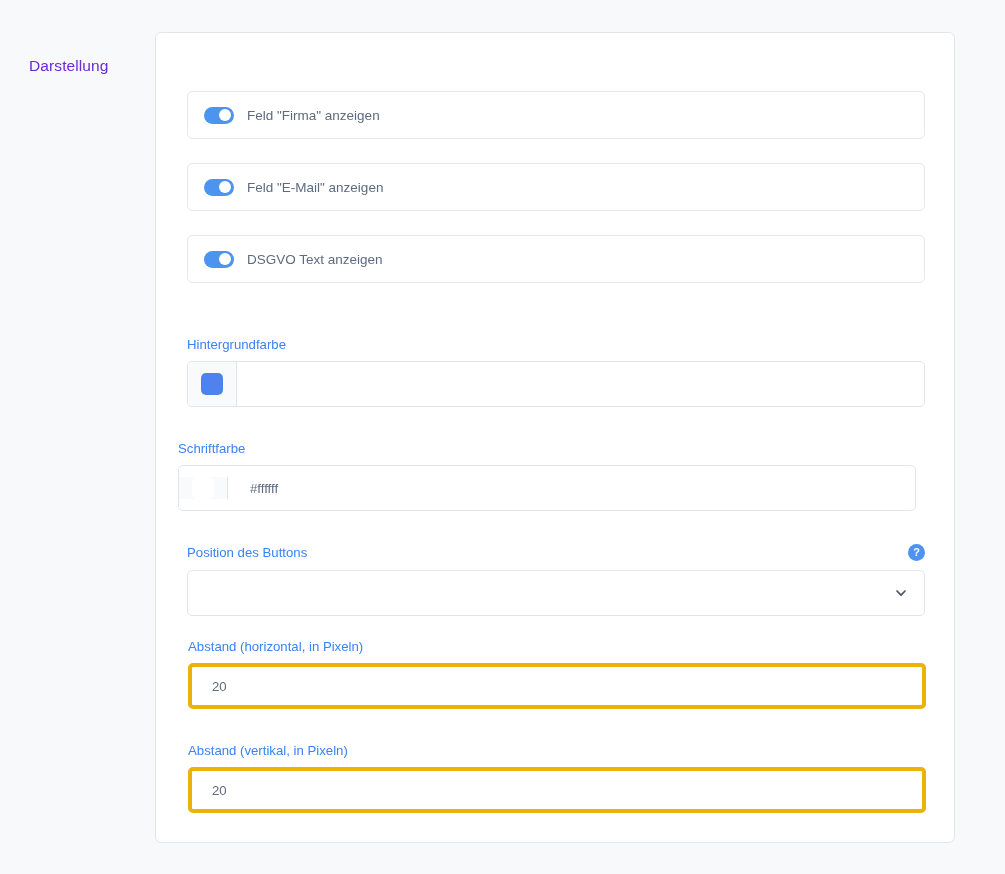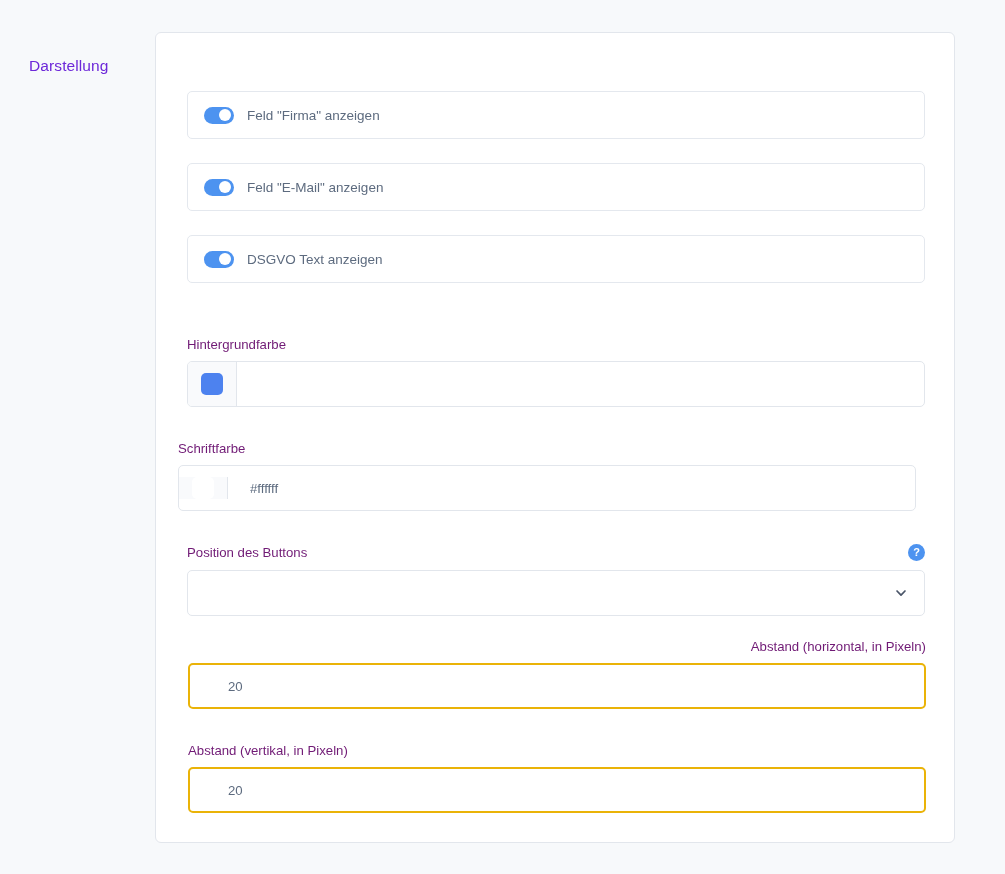--- a/index.html
+++ b/index.html
@@ -91,21 +91,21 @@
     color: #5d6b7f;
     white-space: nowrap;
   }
 
   
   .field {
     margin-bottom: 0;
   }
   .field-label {
     font-size: 13.2px;
-    color: #701a75;
+    color: #3b82f6;
     margin-bottom: 9px;
     white-space: nowrap;
   }
 
   .label-row {
     display: flex;
     align-items: center;
     justify-content: space-between;
   }
 
@@ -176,35 +176,35 @@
     font-size: 13.2px;
     color: #5d6b7f;
   }
   .chevron svg { display: block; }
 
   
   .text-input {
     box-sizing: border-box;
     width: 738px;
     height: 46px;
-    border: 2px solid #eab308;
-    border-radius: 5px;
-    background: #ffffff;
-    display: flex;
-    align-items: center;
-    padding-left: 38px;
+    border: 4px solid #eab308;
+    border-radius: 5px;
+    background: #ffffff;
+    display: flex;
+    align-items: center;
+    padding-left: 20px;
     font-size: 13.2px;
     color: #5d6b7f;
   }
 
   
   .blk-bg       { position: absolute; left: 31px; top: 304px; width: 738px; }
   .blk-fg       { position: absolute; left: 22px; top: 408px; width: 738px; }
   .blk-pos      { position: absolute; left: 31px; top: 511px; width: 738px; }
-  .blk-h        { position: absolute; left: 32px; top: 606px; width: 738px; text-align: right; }
+  .blk-h        { position: absolute; left: 32px; top: 606px; width: 738px; }
   .blk-v        { position: absolute; left: 32px; top: 710px; width: 738px; }
   .blk-bg .color-combo  { width: 738px; }
   .blk-fg .color-combo  { width: 738px; margin-left: 0px; align-items: center; }
   .blk-pos .select-box  { width: 738px; }
 </style>
 </head>
 <body>
 
 <div class="page">
 

